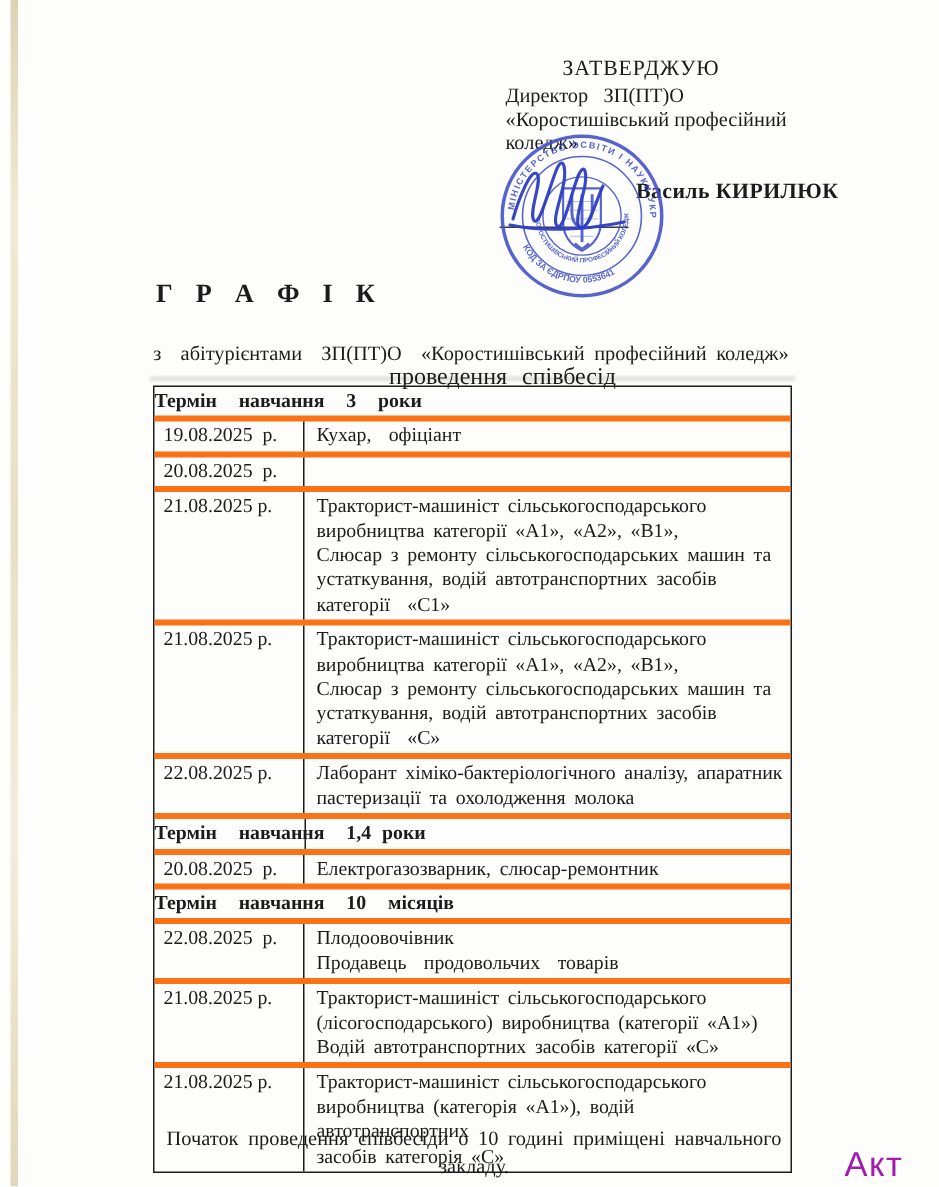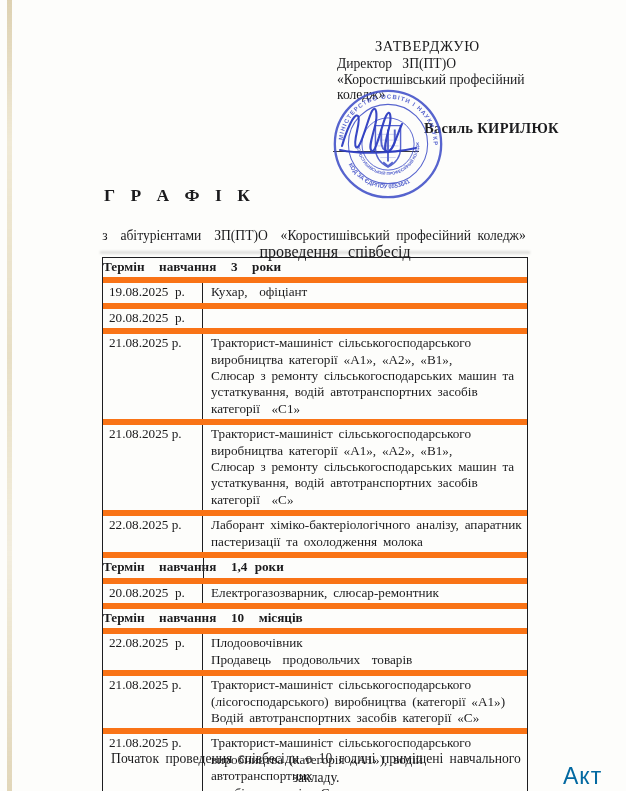--- a/index.html
+++ b/index.html
@@ -35,34 +35,34 @@
   .t-heading{left:104px;top:185px;width:460px;text-align:left;font-size:17.5px;font-weight:bold;letter-spacing:2.5px;word-spacing:6px;}
   .t-sub{left:105px;top:206px;width:460px;text-align:center;font-size:16px;word-spacing:6px;margin-top:37px;}
   .t-subtitle{left:84px;top:228px;width:460px;text-align:center;font-size:13.6px;word-spacing:3px;white-space:pre-wrap;}
   
   .doc-table{
     left:102px;top:257px;width:426px;
     border:1.8px solid #1d1d20;
     font-size:13.2px;line-height:16.4px;
     background:transparent;box-sizing:border-box;
   }
-  .trow{display:flex;border-top:6px solid #f97316;}
+  .trow{display:flex;border-top:4px solid #f97316;}
   .trow.first{border-top:none;}
   .cell{box-sizing:border-box;white-space:pre-wrap;}
   .cell.date{flex:0 0 100px;border-right:1px solid #1d1d20;padding:1px 3px 2px 6px;}
   .cell.prof{flex:1;padding:1px 4px 2px 8px;word-spacing:2.5px;}
   .shead{position:relative;display:block;font-weight:bold;padding:1px 0 2px;word-spacing:4px;white-space:pre-wrap;}
   .shead.with-divider::before{
     content:"";position:absolute;left:100px;top:0;bottom:0;width:1px;background:#1d1d20;
   }
   
   .footer-note{left:90px;top:749px;width:452px;text-align:center;font-size:13.6px;line-height:19px;word-spacing:3px;}
   
   .watermark{left:563px;top:763px;font-family:"Liberation Sans","DejaVu Sans",sans-serif;
-    font-size:23px;color:#0369a1;letter-spacing:1px;}
+    font-size:23px;color:#a21caf;letter-spacing:1px;}
 </style>
 </head>
 <body>
 
 <div class="abs scan-edge"></div>
 <div class="abs scan-smudge"></div>
 
 <div class="abs approve">ЗАТВЕРДЖУЮ</div>
 <div class="abs appr-lines">Директор   ЗП(ПТ)О
 «Коростишівський професійний

